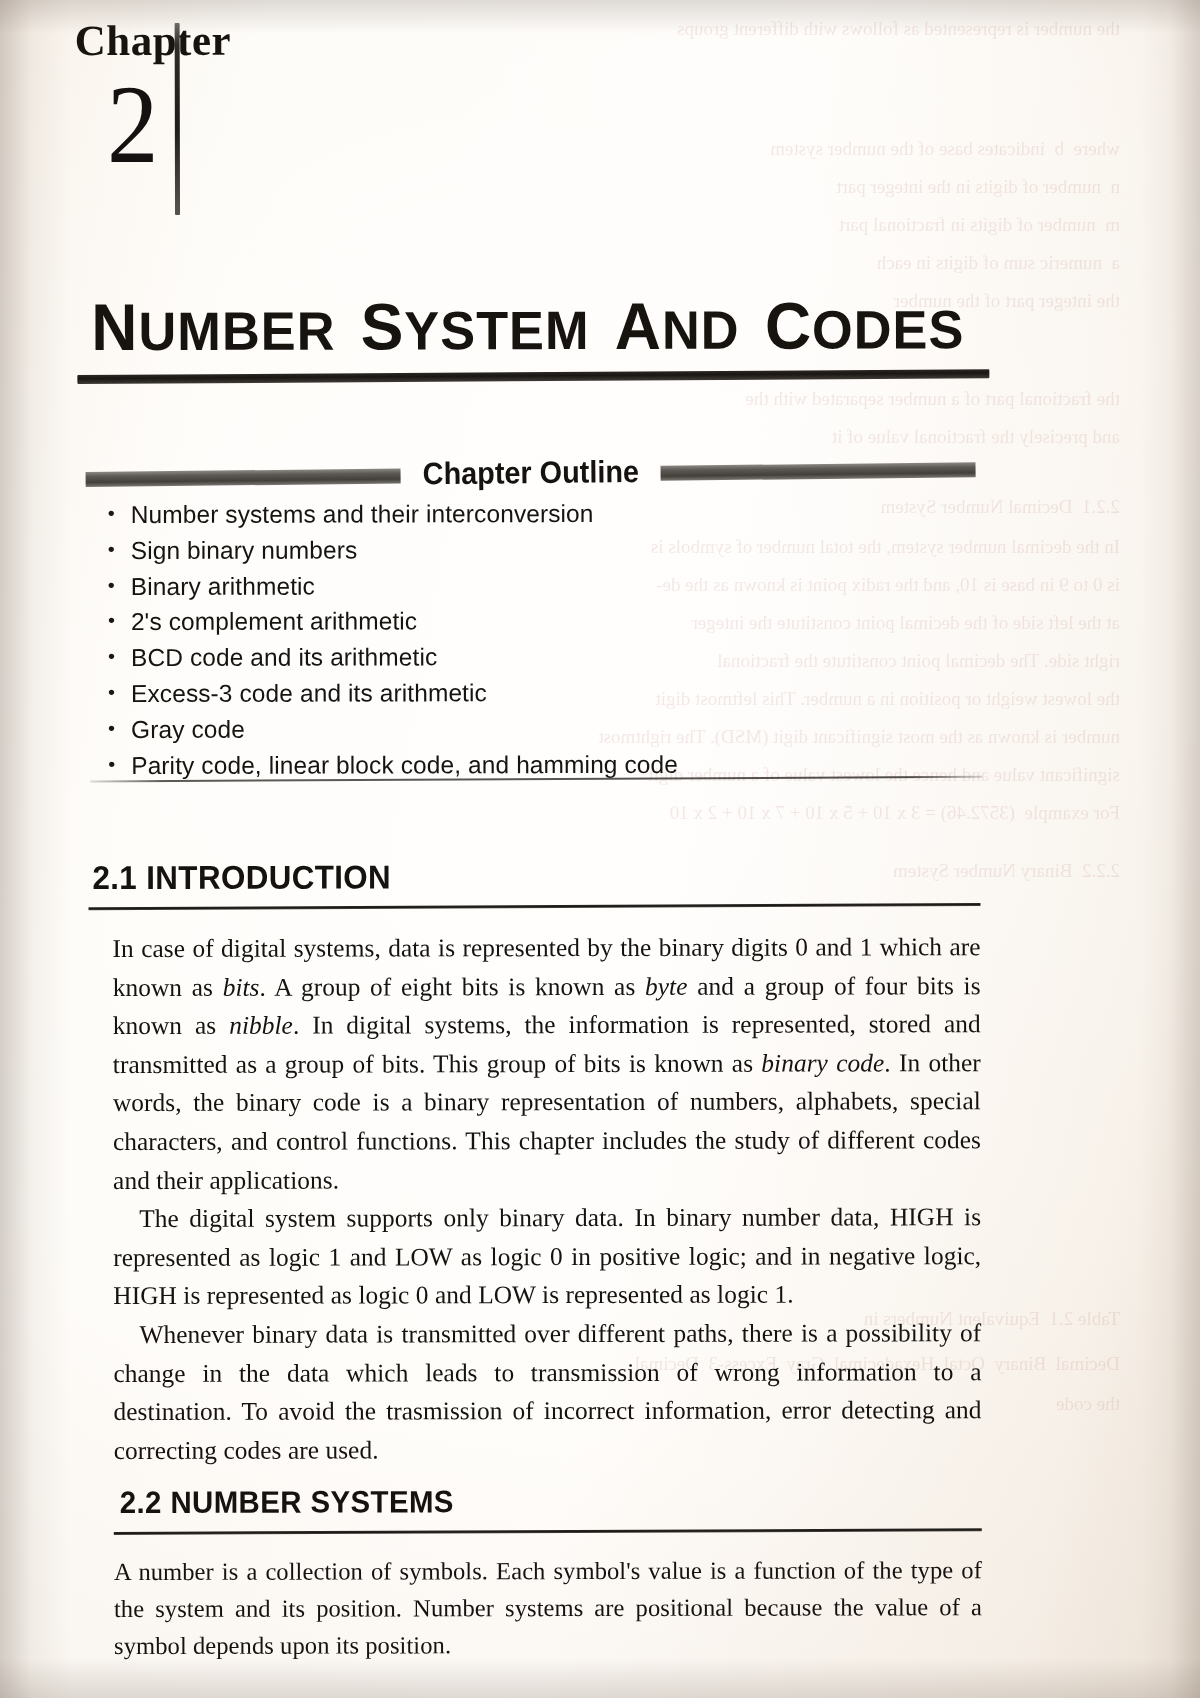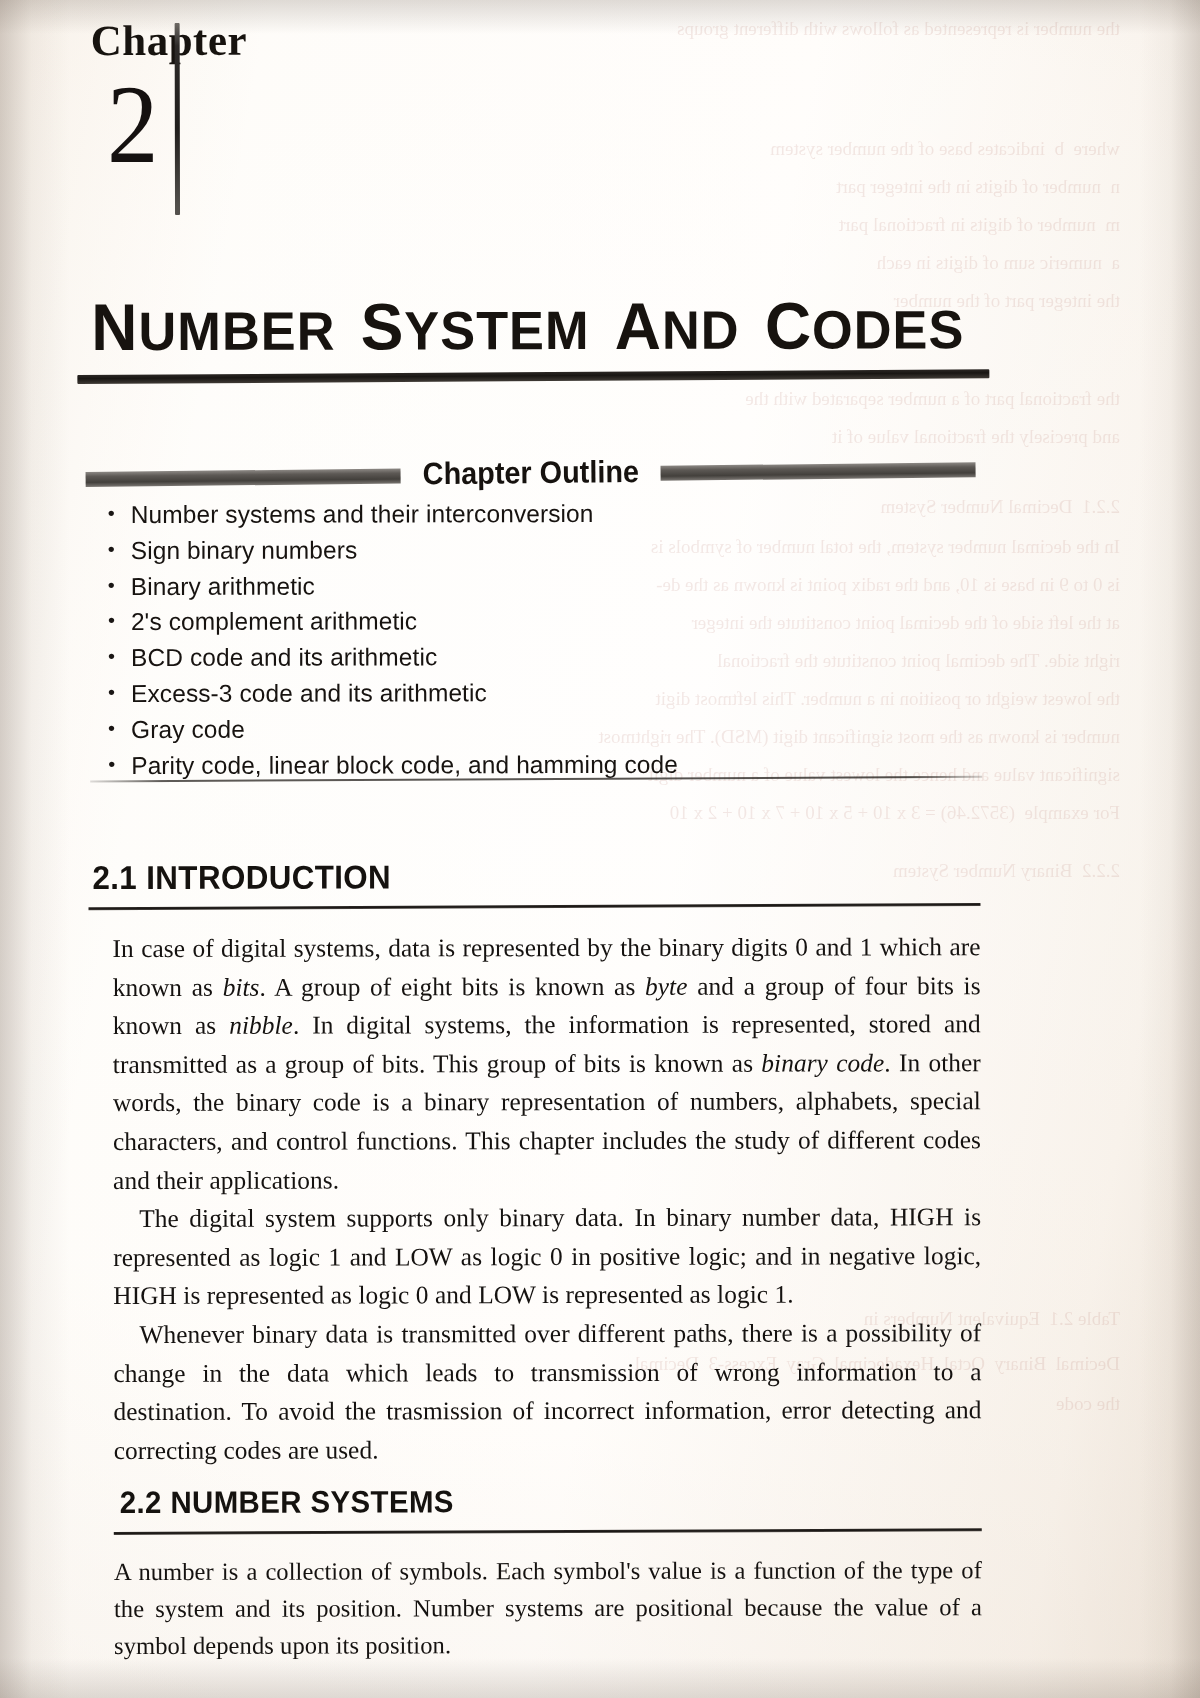--- a/index.html
+++ b/index.html
@@ -83,21 +83,21 @@
     width: 230px;
     height: 215px;
   }
   .chapter-word {
     font-family: "Liberation Serif", serif;
     font-weight: bold;
     font-size: 43px;
     letter-spacing: 0.5px;
     color: #17130f;
     line-height: 1;
-    margin-left: 20px;
+    margin-left: 4px;
   }
   .chapter-num {
     font-family: "Liberation Serif", serif;
     font-size: 112px;
     line-height: 1;
     margin-top: 6px;
     margin-left: 36px;
     color: #151110;
     transform: scaleX(0.92);
     transform-origin: left top;

